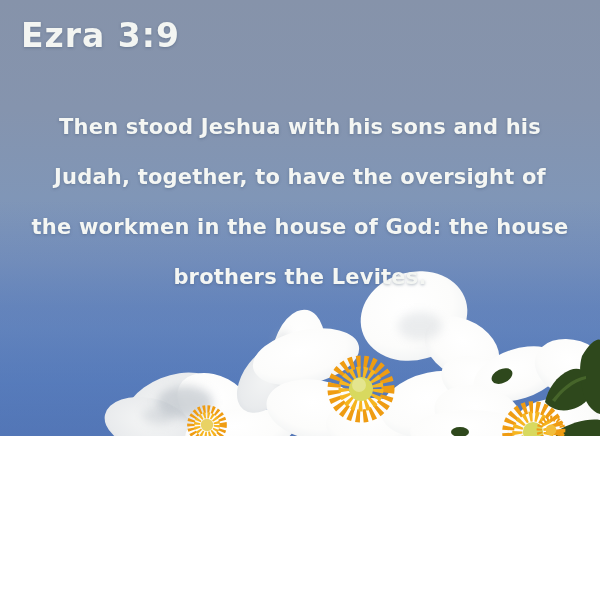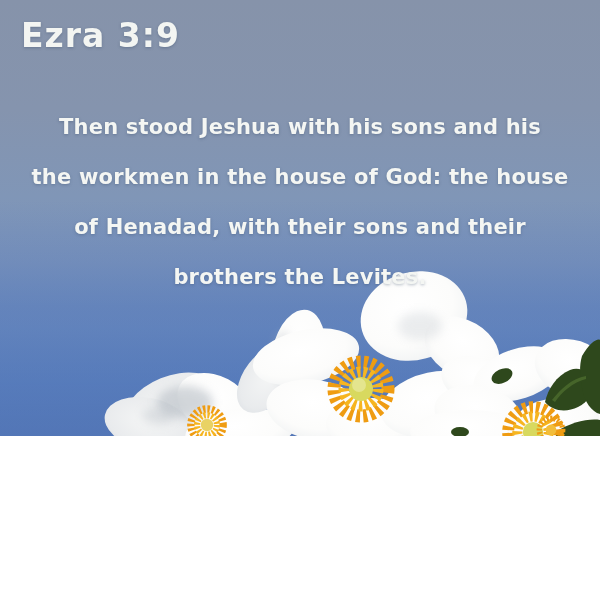--- a/index.html
+++ b/index.html
@@ -128,18 +128,18 @@
     <g transform="translate(551,224) scale(.45)">
       <circle r="26" fill="none" stroke="#ef9c12" stroke-width="12" stroke-dasharray="4.5 3.5"></circle>
       <circle r="12" fill="#f2bd3a"></circle>
     </g>
   </svg>
 
   <div class="verse-reference">Ezra 3:9</div>
 
   <div class="verse-text">
     <div class="verse-line">Then stood Jeshua with his sons and his</div>
+    <div class="verse-line">Judah, together, to have the oversight of</div>
     <div class="verse-line">the workmen in the house of God: the house</div>
-    <div class="verse-line">of Henadad, with their sons and their</div>
     <div class="verse-line">brothers the Levites.</div>
   </div>
 
 </div>
 
 </body></html>

